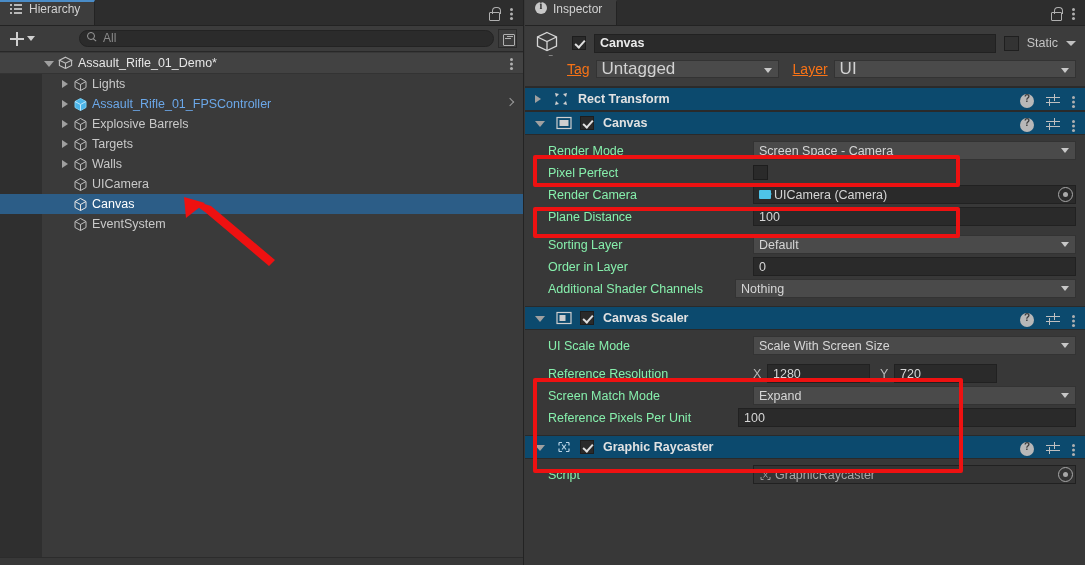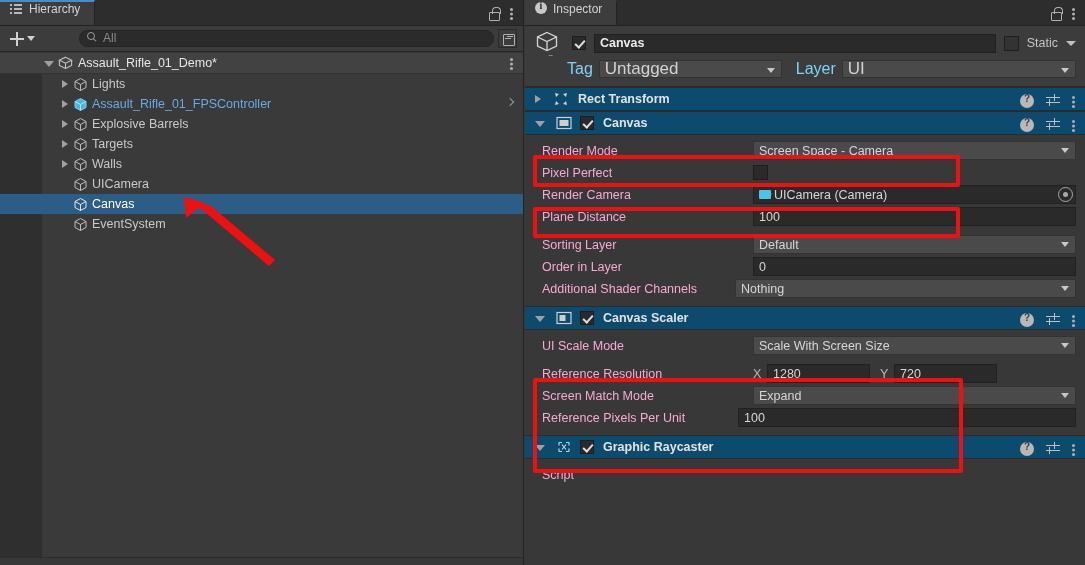--- a/index.html
+++ b/index.html
@@ -221,21 +221,21 @@
   .static-lbl { color: #c4c4c4; font-size: 12.5px; flex: none; }
   .tri-sm {
     width: 0; height: 0; flex: none;
     border-left: 5px solid transparent; border-right: 5px solid transparent;
     border-top: 5px solid #c0c0c0;
   }
   .insp-row2 {
     display: flex; align-items: center; gap: 6px;
     height: 20px; margin-top: 5px; padding-left: 33px;
   }
-  .inline-lbl { color: #7dd3fc; font-size: 16px; flex: none; }
+  .inline-lbl { color: #f97316; font-size: 14px; flex: none; text-decoration: underline; }
   .dd {
     height: 18px; background: #4a4a4a; border: 1px solid #333;
     display: flex; align-items: center; padding: 0 5px;
     position: relative; color: #d2d2d2; font-size: 17px;
   }
   .dd .arrow {
     position: absolute; right: 6px; top: 7px;
     width: 0; height: 0;
     border-left: 4.5px solid transparent; border-right: 4.5px solid transparent;
     border-top: 5px solid #c8c8c8;
@@ -274,22 +274,22 @@
     width: 1.4px; height: 7px; background: #c0c0c0;
     box-shadow: -5px 5px 0 #c0c0c0;
   }
   .comp-body { background: #383838; padding: 4px 0 6px 0; }
 
   .prop {
     display: flex; align-items: center;
     height: 21px; padding: 0 9px 0 0; margin: 1px 0;
   }
   .prop-lbl {
-    width: 228px; flex: none; padding-left: 17px;
-    color: #f9a8d4; font-size: 12.5px;
+    width: 228px; flex: none; padding-left: 23px;
+    color: #86efac; font-size: 12.5px;
   }
   .field {
     flex: 1; height: 19px; background: #2a2a2a; border: 1px solid #212121;
     display: flex; align-items: center; padding: 0 5px;
     color: #d6d6d6; font-size: 12.5px;
   }
   .field.popup {
     background: #4a4a4a; border-color: #333; position: relative;
   }
   .field.popup .arrow {
@@ -688,20 +688,30 @@
       <span class="comp-title">Graphic Raycaster</span>
       <span class="comp-head-right">
         <span class="help-ico"></span>
         <span class="preset-ico"></span>
         <span class="kebab"></span>
       </span>
     </div>
     <div class="comp-body">
       <div class="prop">
         <span class="prop-lbl">Script</span>
+        <span class="field objref" style="background:#343434;color:#a8a8a8;">
+          <span class="rc-ico">
+            <svg width="13" height="12" viewBox="0 0 13 12">
+              <path d="M2 1.5 h2.5 M2 1.5 v2.5 M11 1.5 h-2.5 M11 1.5 v2.5 M2 10.5 h2.5 M2 10.5 v-2.5 M11 10.5 h-2.5 M11 10.5 v-2.5" stroke="#9d9d9d" stroke-width="1" fill="none"></path>
+              <path d="M4.5 3.5 L8.5 8.5 M8.5 3.5 L4.5 8.5" stroke="#9d9d9d" stroke-width="1"></path>
+            </svg>
+          </span>
+          <span>GraphicRaycaster</span>
+          <span class="picker"></span>
+        </span>
       </div>
     </div>
   </div>
 
   <div class="redbox" id="box-render-mode" style="left:533px; top:155px; width:427px; height:32px;"></div>
   <div class="redbox" id="box-render-camera" style="left:533px; top:207px; width:427px; height:31px;"></div>
   <div class="redbox" id="box-canvas-scaler" style="left:533px; top:378px; width:430px; height:95px;"></div>
 
   <svg id="red-arrow" style="left:175px; top:188px;" width="110" height="80" viewBox="0 0 110 80">
     <path d="M10 10 L36 18 L100 72 L94 78 L30 24 Z" fill="#ee1111"></path>

